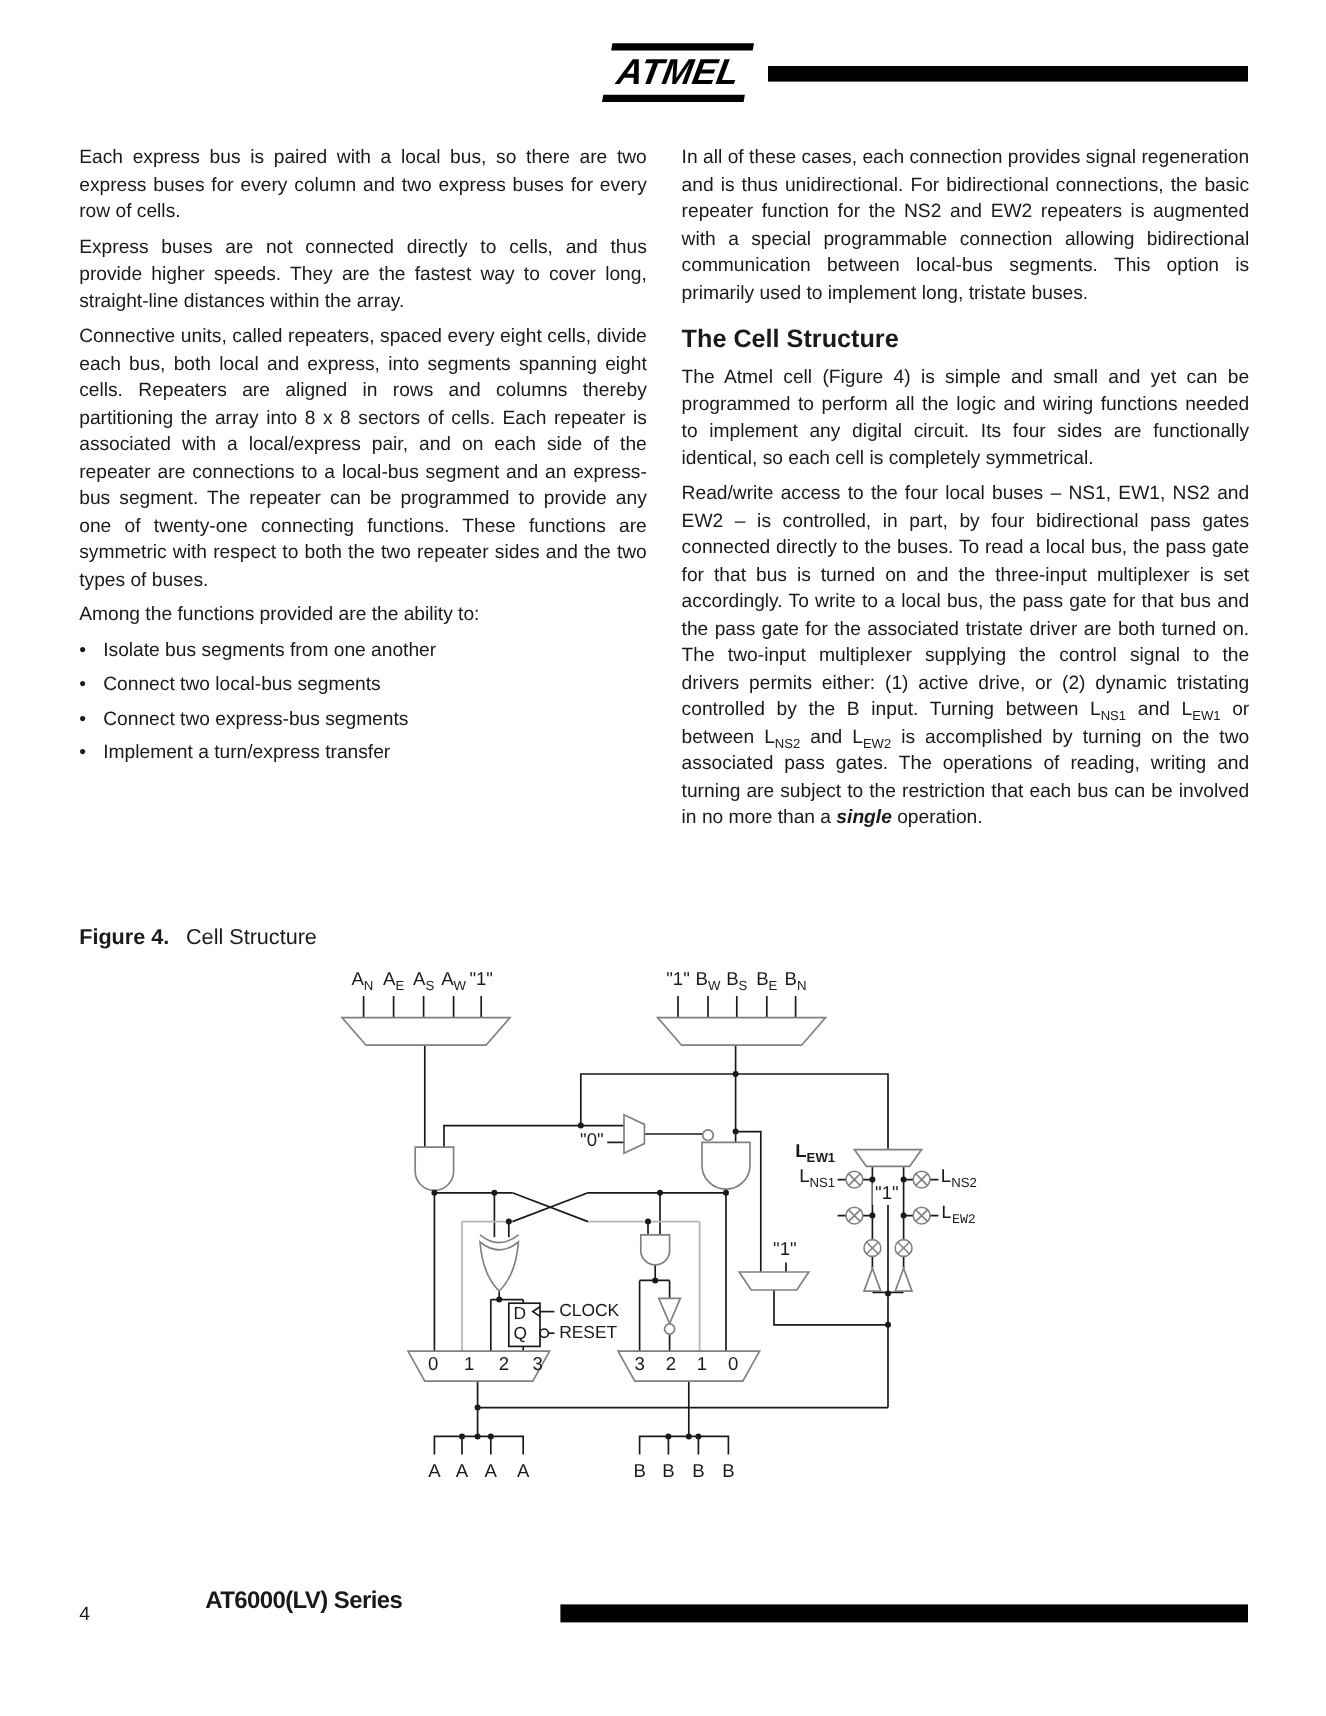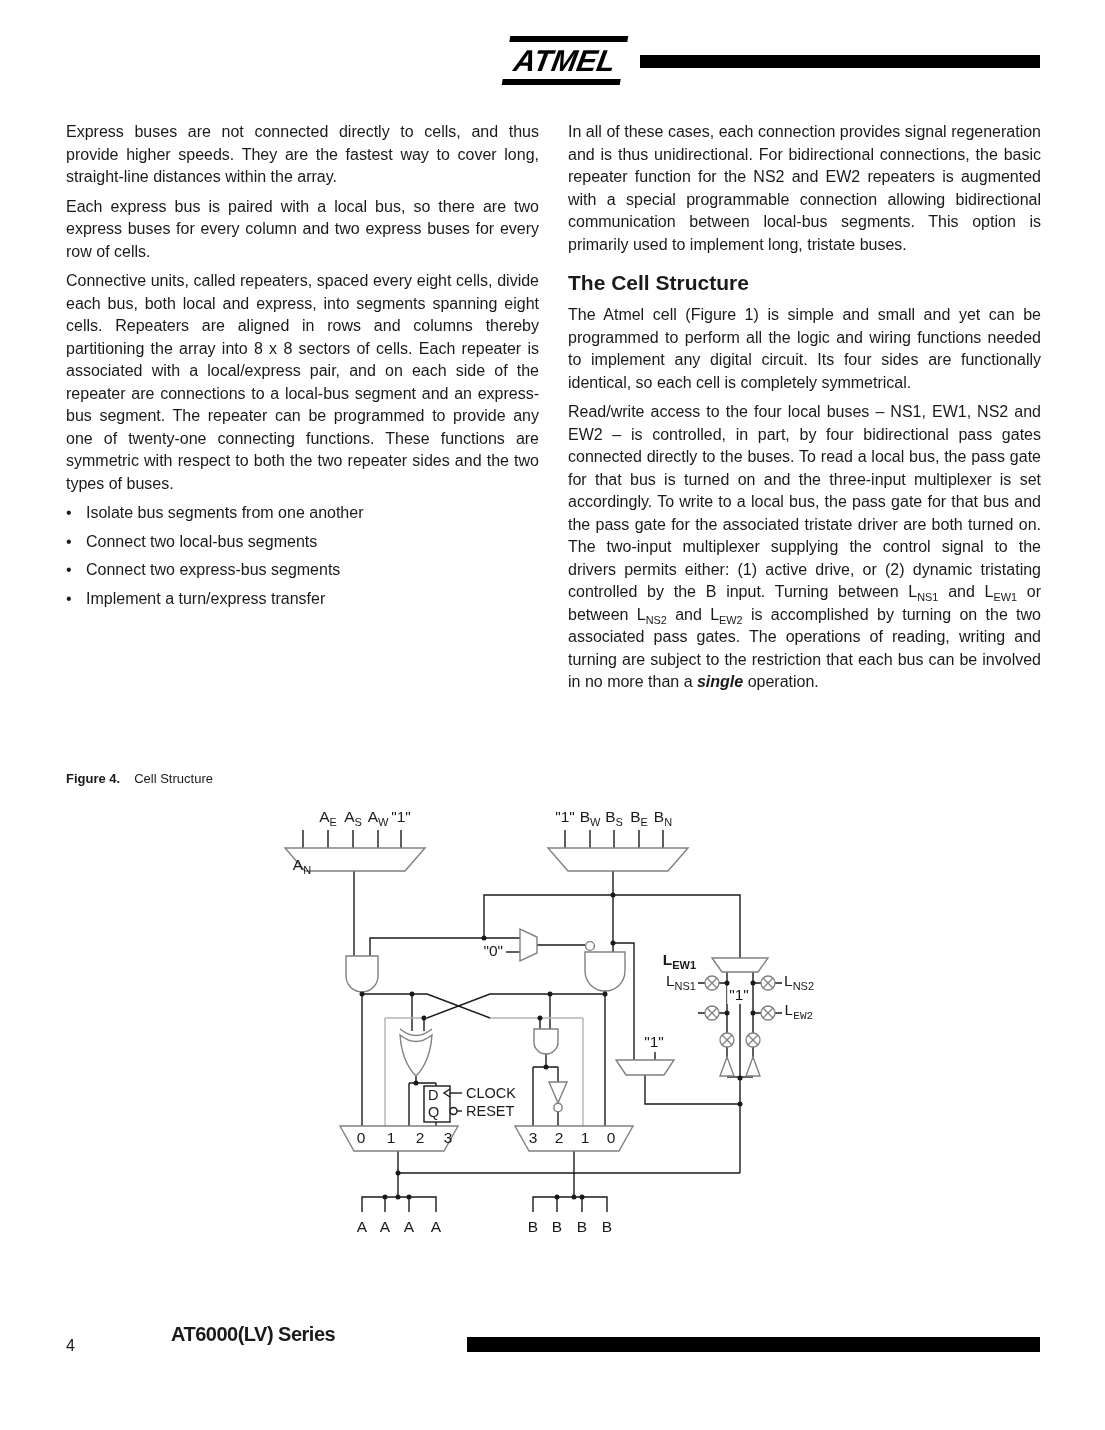--- a/index.html
+++ b/index.html
@@ -19,21 +19,21 @@
   .col-left{left:66px;}
   .col-right{left:568px;}
   .col p{margin:0 0 7px 0;}
   .col h2{font-size:21px;line-height:25px;margin:14px 0 9px 0;font-weight:bold;text-align:left;}
   .intro{margin:0 0 4px 0;}
   .bullet{display:flex;margin:0 0 6px 0;text-align:left;}
   .bullet .mark{width:20px;flex:0 0 20px;}
   sub{font-size:68%;line-height:0;}
 
   
-  .caption{position:absolute;left:66px;top:771px;font-size:13px;}
+  .caption{position:absolute;left:66px;top:771px;font-size:18px;}
   .caption .cap-label{font-weight:bold;margin-right:14px;}
 
   
   .diagram-svg{position:absolute;left:0;top:0;width:1105px;height:1430px;}
   .lbl{position:absolute;font-size:15.5px;color:#1a1a1a;white-space:nowrap;}
   .lbl sub{font-size:11px;}
   .lbl.cc{transform:translateX(-50%);}
   .lbl.re{transform:translateX(-100%);}
   .lbl.small{font-size:14.5px;}
 
@@ -46,23 +46,24 @@
 <body>
 
 <div class="page">
 
   <div class="logo">
     <span>ATMEL</span>
   </div>
   <div class="hbar"></div>
 
   <div class="col col-left">
+    <p>Each express bus is paired with a local bus, so there are two express buses for every column and two express buses for every row of cells.</p>
     <p>Express buses are not connected directly to cells, and thus provide higher speeds. They are the fastest way to cover long, straight-line distances within the array.</p>
-    <p>Each express bus is paired with a local bus, so there are two express buses for every column and two express buses for every row of cells.</p>
     <p>Connective units, called repeaters, spaced every eight cells, divide each bus, both local and express, into segments spanning eight cells. Repeaters are aligned in rows and columns thereby partitioning the array into 8 x 8 sectors of cells. Each repeater is associated with a local/express pair, and on each side of the repeater are connections to a local-bus segment and an express-bus segment. The repeater can be programmed to provide any one of twenty-one connecting functions. These functions are symmetric with respect to both the two repeater sides and the two types of buses.</p>
+    <p class="intro">Among the functions provided are the ability to:</p>
     <div class="bullet">
       <span class="mark">•</span>
       <span>Isolate bus segments from one another</span>
     </div>
     <div class="bullet">
       <span class="mark">•</span>
       <span>Connect two local-bus segments</span>
     </div>
     <div class="bullet">
       <span class="mark">•</span>
@@ -70,21 +71,21 @@
     </div>
     <div class="bullet">
       <span class="mark">•</span>
       <span>Implement a turn/express transfer</span>
     </div>
   </div>
 
   <div class="col col-right">
     <p>In all of these cases, each connection provides signal regeneration and is thus unidirectional. For bidirectional connections, the basic repeater function for the NS2 and EW2 repeaters is augmented with a special programmable connection allowing bidirectional communication between local-bus segments. This option is primarily used to implement long, tristate buses.</p>
     <h2>The Cell Structure</h2>
-    <p>The Atmel cell (Figure 1) is simple and small and yet can be programmed to perform all the logic and wiring functions needed to implement any digital circuit. Its four sides are functionally identical, so each cell is completely symmetrical.</p>
+    <p>The Atmel cell (Figure 4) is simple and small and yet can be programmed to perform all the logic and wiring functions needed to implement any digital circuit. Its four sides are functionally identical, so each cell is completely symmetrical.</p>
     <p>Read/write access to the four local buses – NS1, EW1, NS2 and EW2 – is controlled, in part, by four bidirectional pass gates connected directly to the buses. To read a local bus, the pass gate for that bus is turned on and the three-input multiplexer is set accordingly. To write to a local bus, the pass gate for that bus and the pass gate for the associated tristate driver are both turned on. The two-input multiplexer supplying the control signal to the drivers permits either: (1) active drive, or (2) dynamic tristating controlled by the B input. Turning between L<sub>NS1</sub> and L<sub>EW1</sub> or between L<sub>NS2</sub> and L<sub>EW2</sub> is accomplished by turning on the two associated pass gates. The operations of reading, writing and turning are subject to the restriction that each bus can be involved in no more than a <b><i>single</i></b> operation.</p>
   </div>
 
   <div class="caption">
     <span class="cap-label">Figure 4.</span><span>Cell Structure</span>
   </div>
 
   <svg class="diagram-svg" viewBox="0 0 1105 1430" xmlns="http://www.w3.org/2000/svg">
 
     <g stroke="#1a1a1a" stroke-width="1.4" fill="none">
@@ -218,21 +219,21 @@
         <circle cx="753" cy="1013" r="2.5"></circle>
       <circle cx="385" cy="1197" r="2.5"></circle>
         <circle cx="398" cy="1197" r="2.5"></circle>
         <circle cx="409" cy="1197" r="2.5"></circle>
       <circle cx="557" cy="1197" r="2.5"></circle>
         <circle cx="574" cy="1197" r="2.5"></circle>
         <circle cx="582" cy="1197" r="2.5"></circle>
     </g>
   </svg>
 
-  <span class="lbl cc" style="left:302px;top:808px;margin-top:48px;"><span>A</span><sub>N</sub></span>
+  <span class="lbl cc" style="left:302px;top:808px;"><span>A</span><sub>N</sub></span>
   <span class="lbl cc" style="left:328px;top:808px;"><span>A</span><sub>E</sub></span>
   <span class="lbl cc" style="left:353px;top:808px;"><span>A</span><sub>S</sub></span>
   <span class="lbl cc" style="left:378px;top:808px;"><span>A</span><sub>W</sub></span>
   <span class="lbl cc" style="left:401px;top:808px;"><span>"1"</span></span>
 
   <span class="lbl cc" style="left:565px;top:808px;"><span>"1"</span></span>
   <span class="lbl cc" style="left:590px;top:808px;text-align:center;"><span>B</span><sub>W</sub></span>
   <span class="lbl cc" style="left:614px;top:808px;"><span>B</span><sub>S</sub></span>
   <span class="lbl cc" style="left:639px;top:808px;"><span>B</span><sub>E</sub></span>
   <span class="lbl cc" style="left:663px;top:808px;"><span>B</span><sub>N</sub></span>

